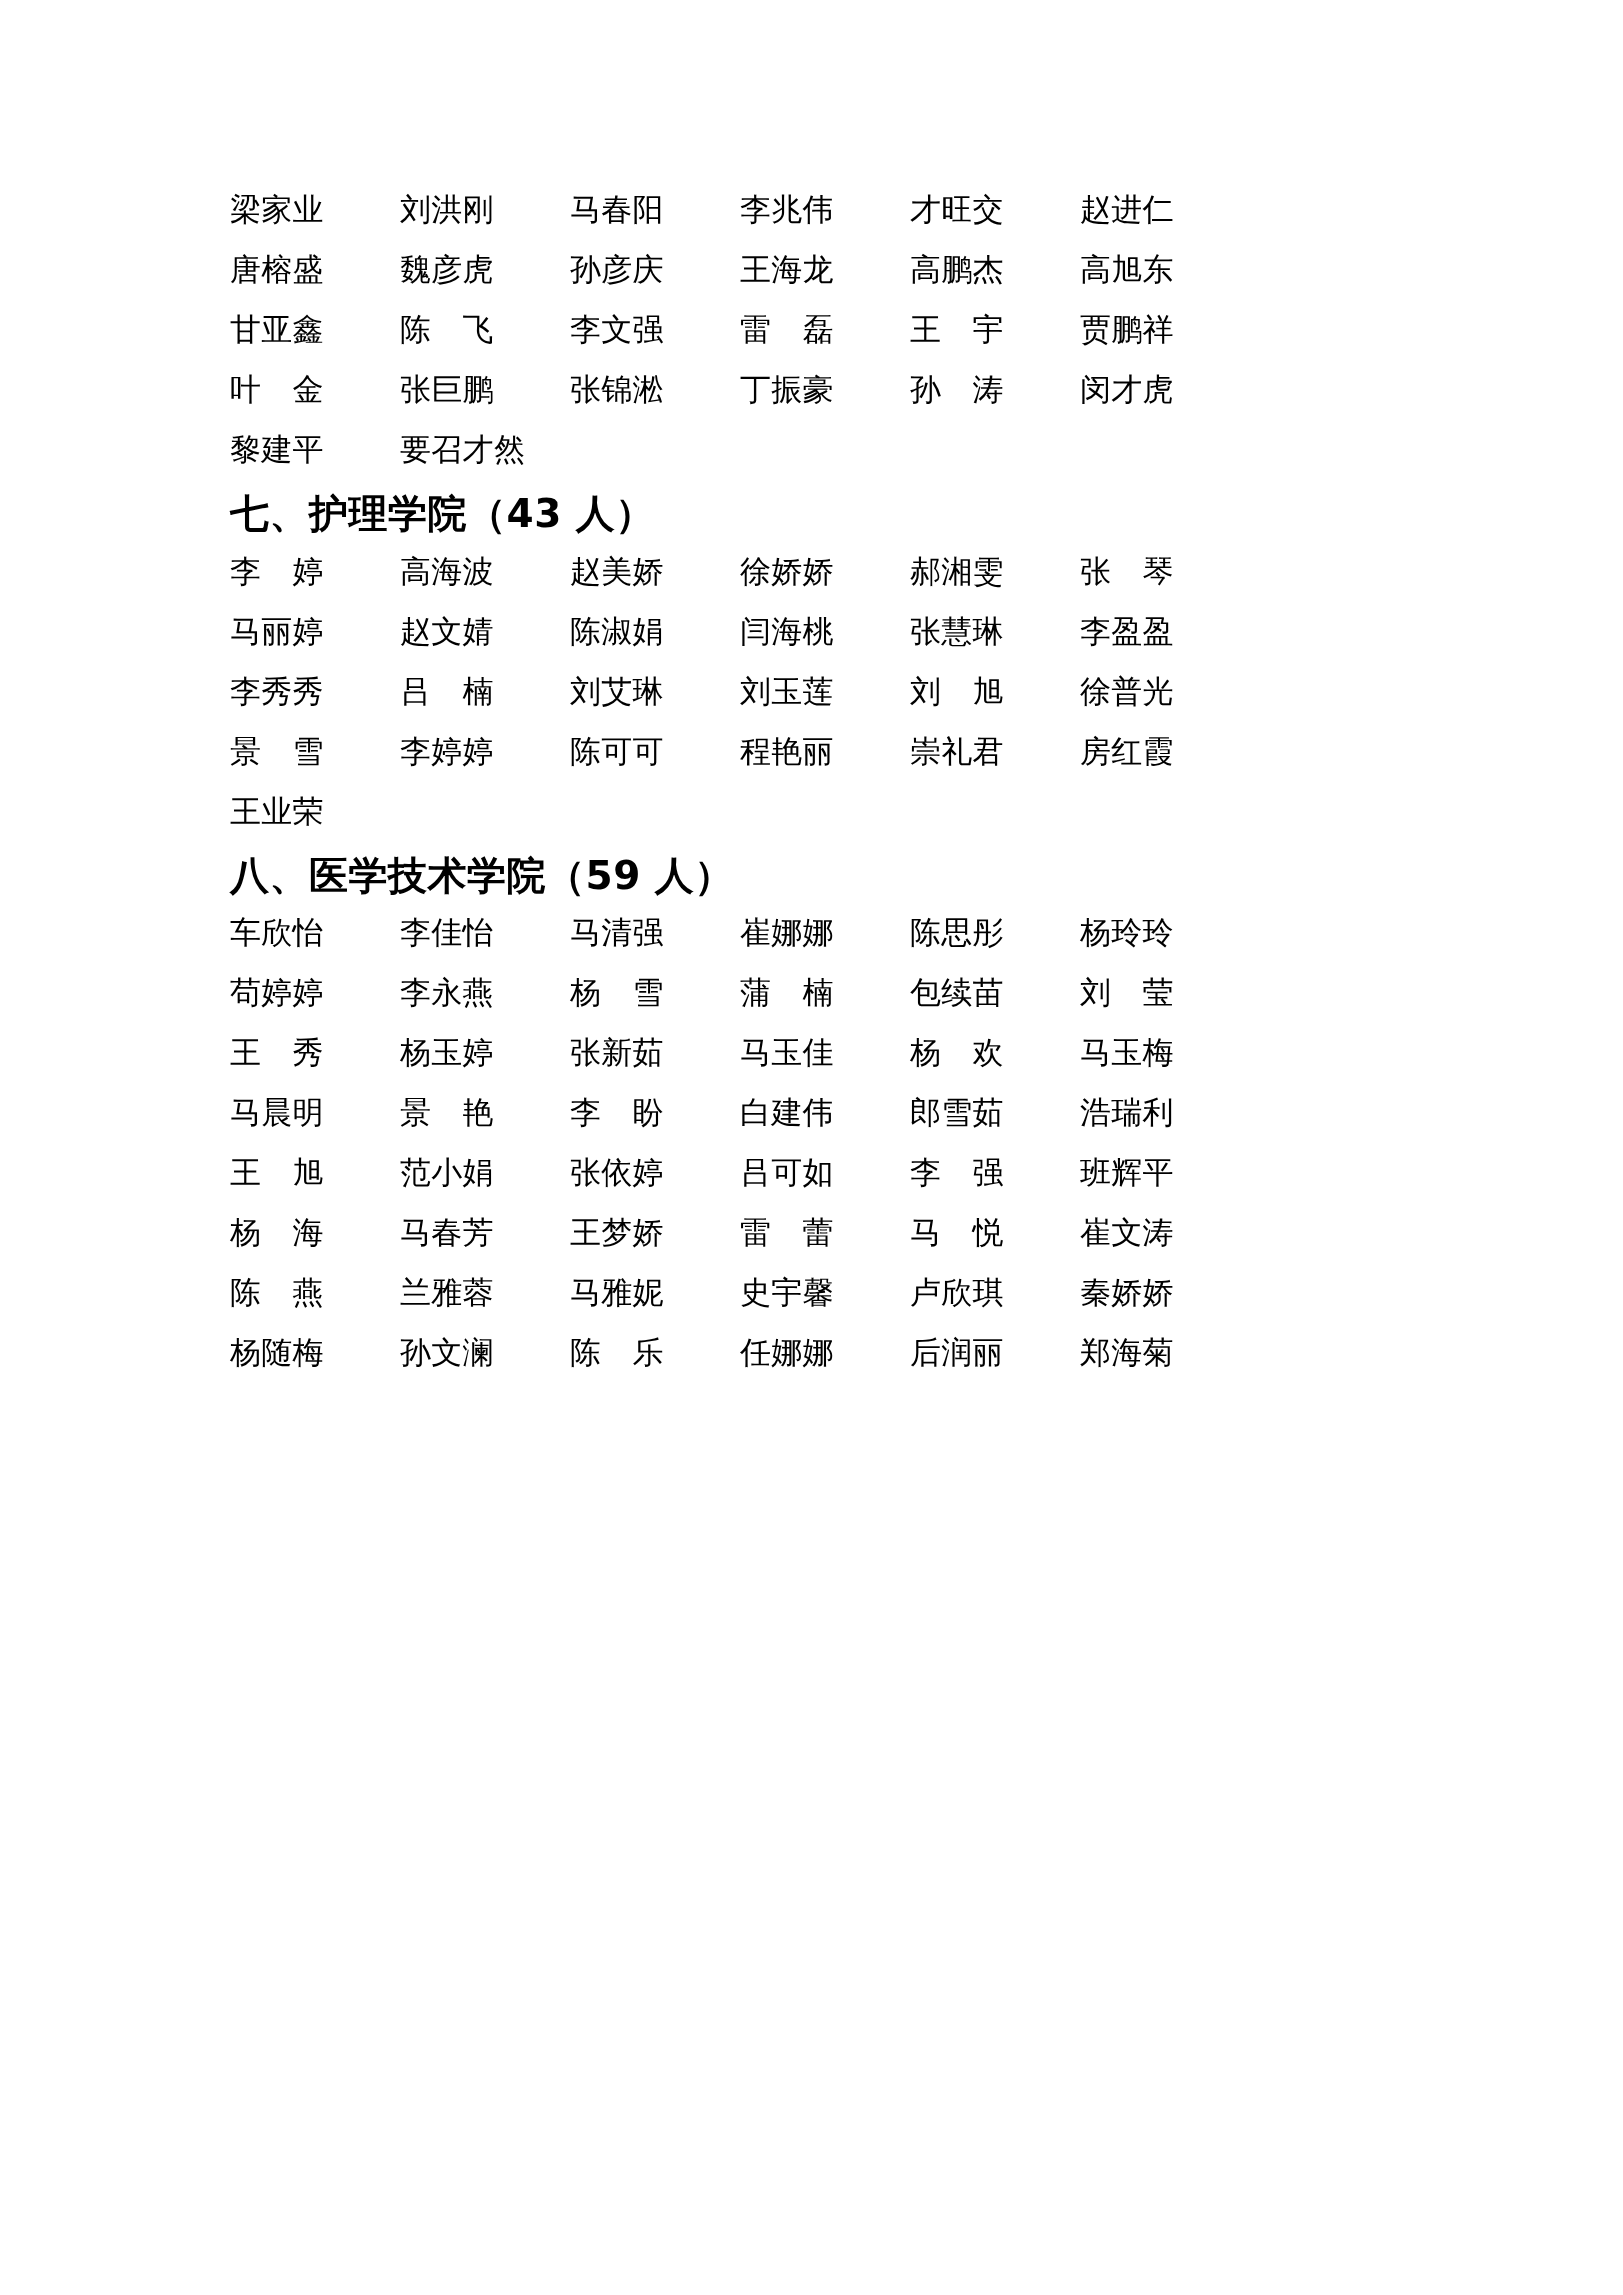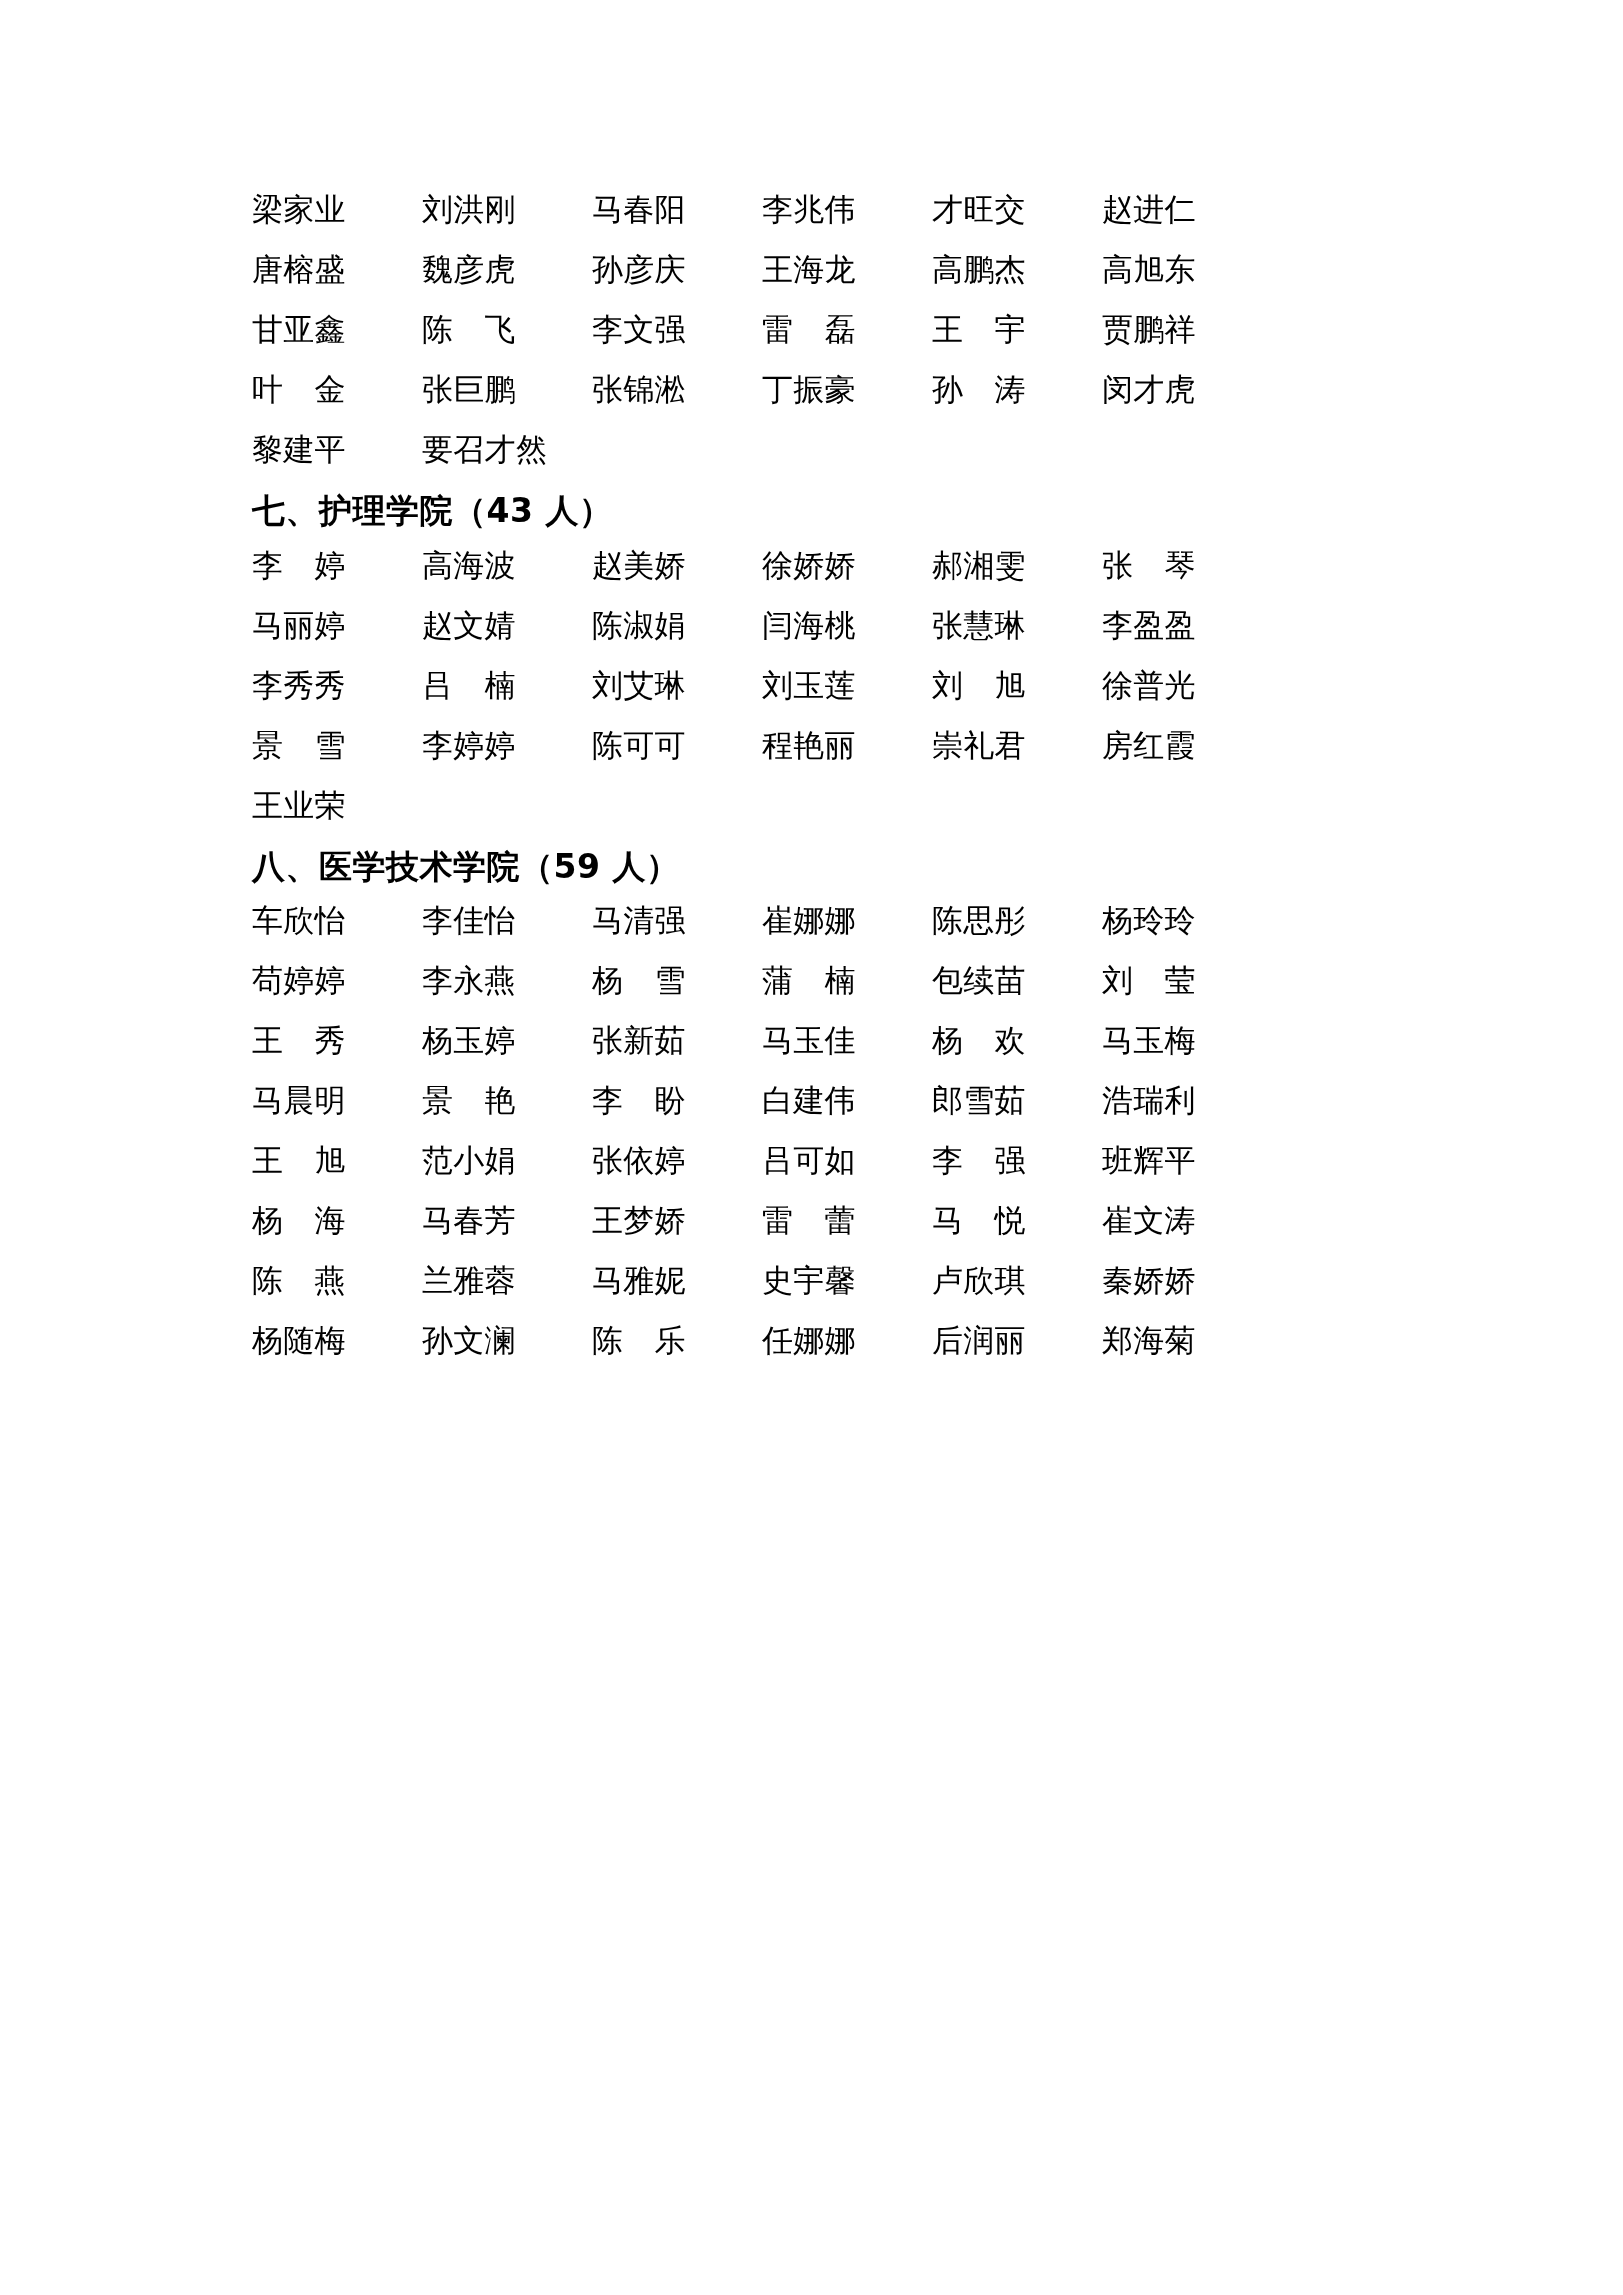--- a/index.html
+++ b/index.html
@@ -30,28 +30,27 @@
     width: 170px;
     font-size: 31px;
     line-height: 1.0;
     letter-spacing: 0.3px;
     display: flex;
     justify-content: flex-start;
   }
   .section-heading {
     font-family: "DejaVu Sans", "Liberation Sans", sans-serif;
     font-weight: bold;
-    font-size: 33px;
+    font-size: 39px;
     line-height: 1.0;
     margin: 13.3px 0 22.5px 0;
     letter-spacing: 0.5px;
   }
   .block {
     margin-bottom: 0;
-    margin-left: 22px;
   }
   .first-block {
     margin-top: 0;
   }
 </style>
 </head>
 <body>
 
 <div class="page">
   <div id="doc-root">

